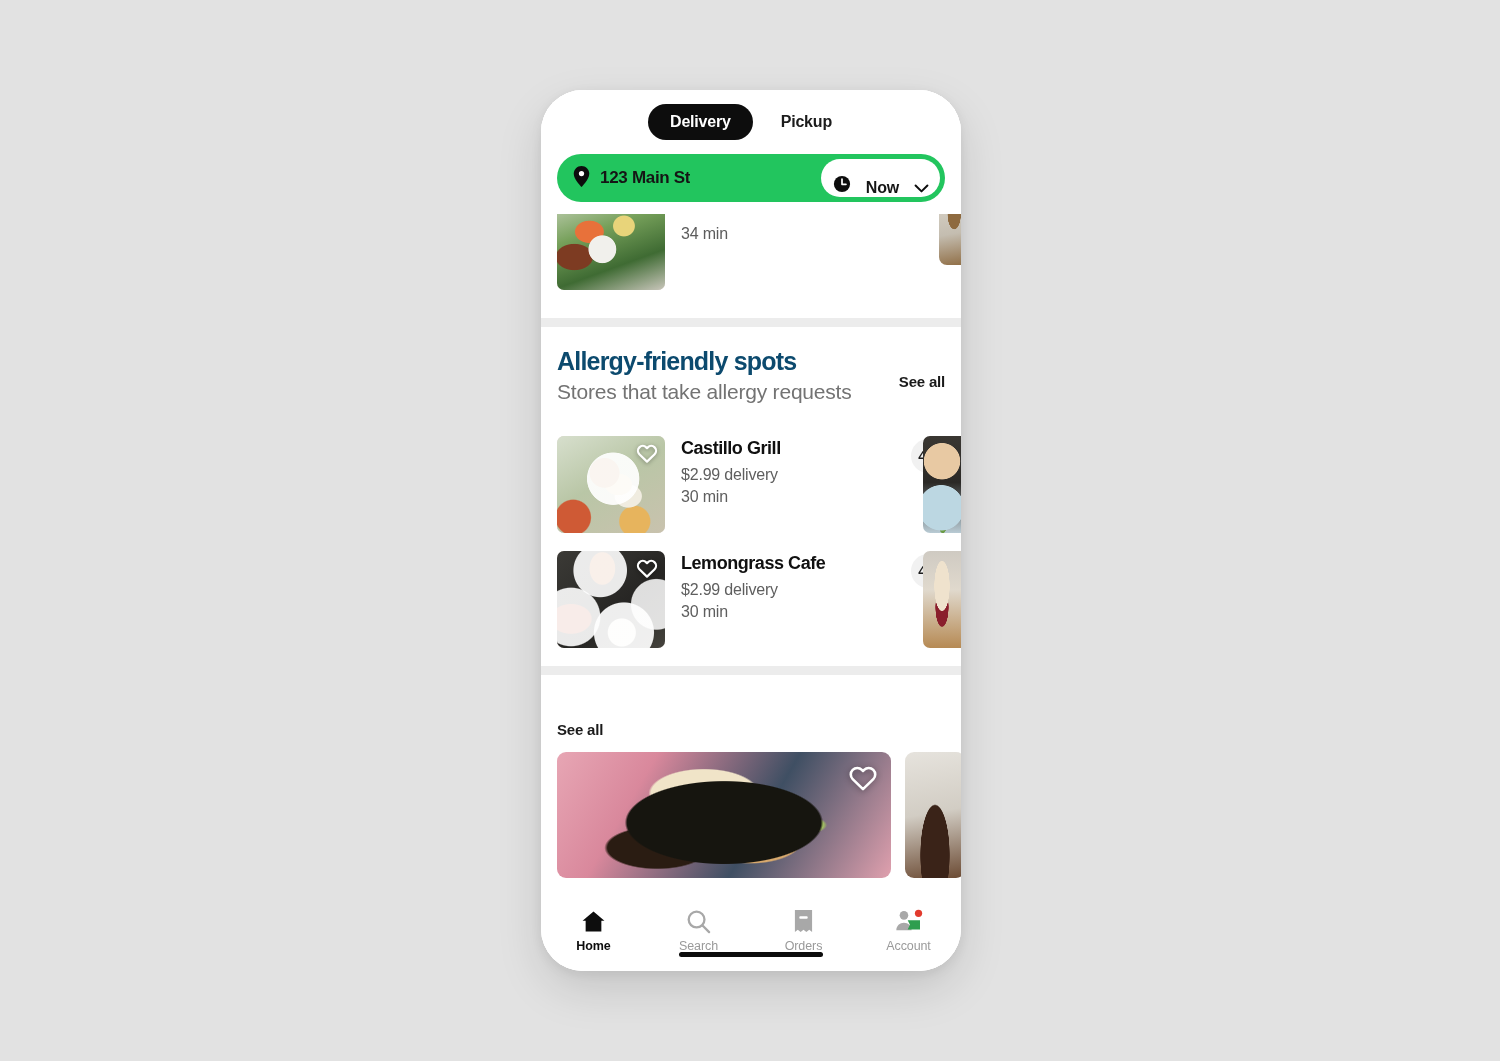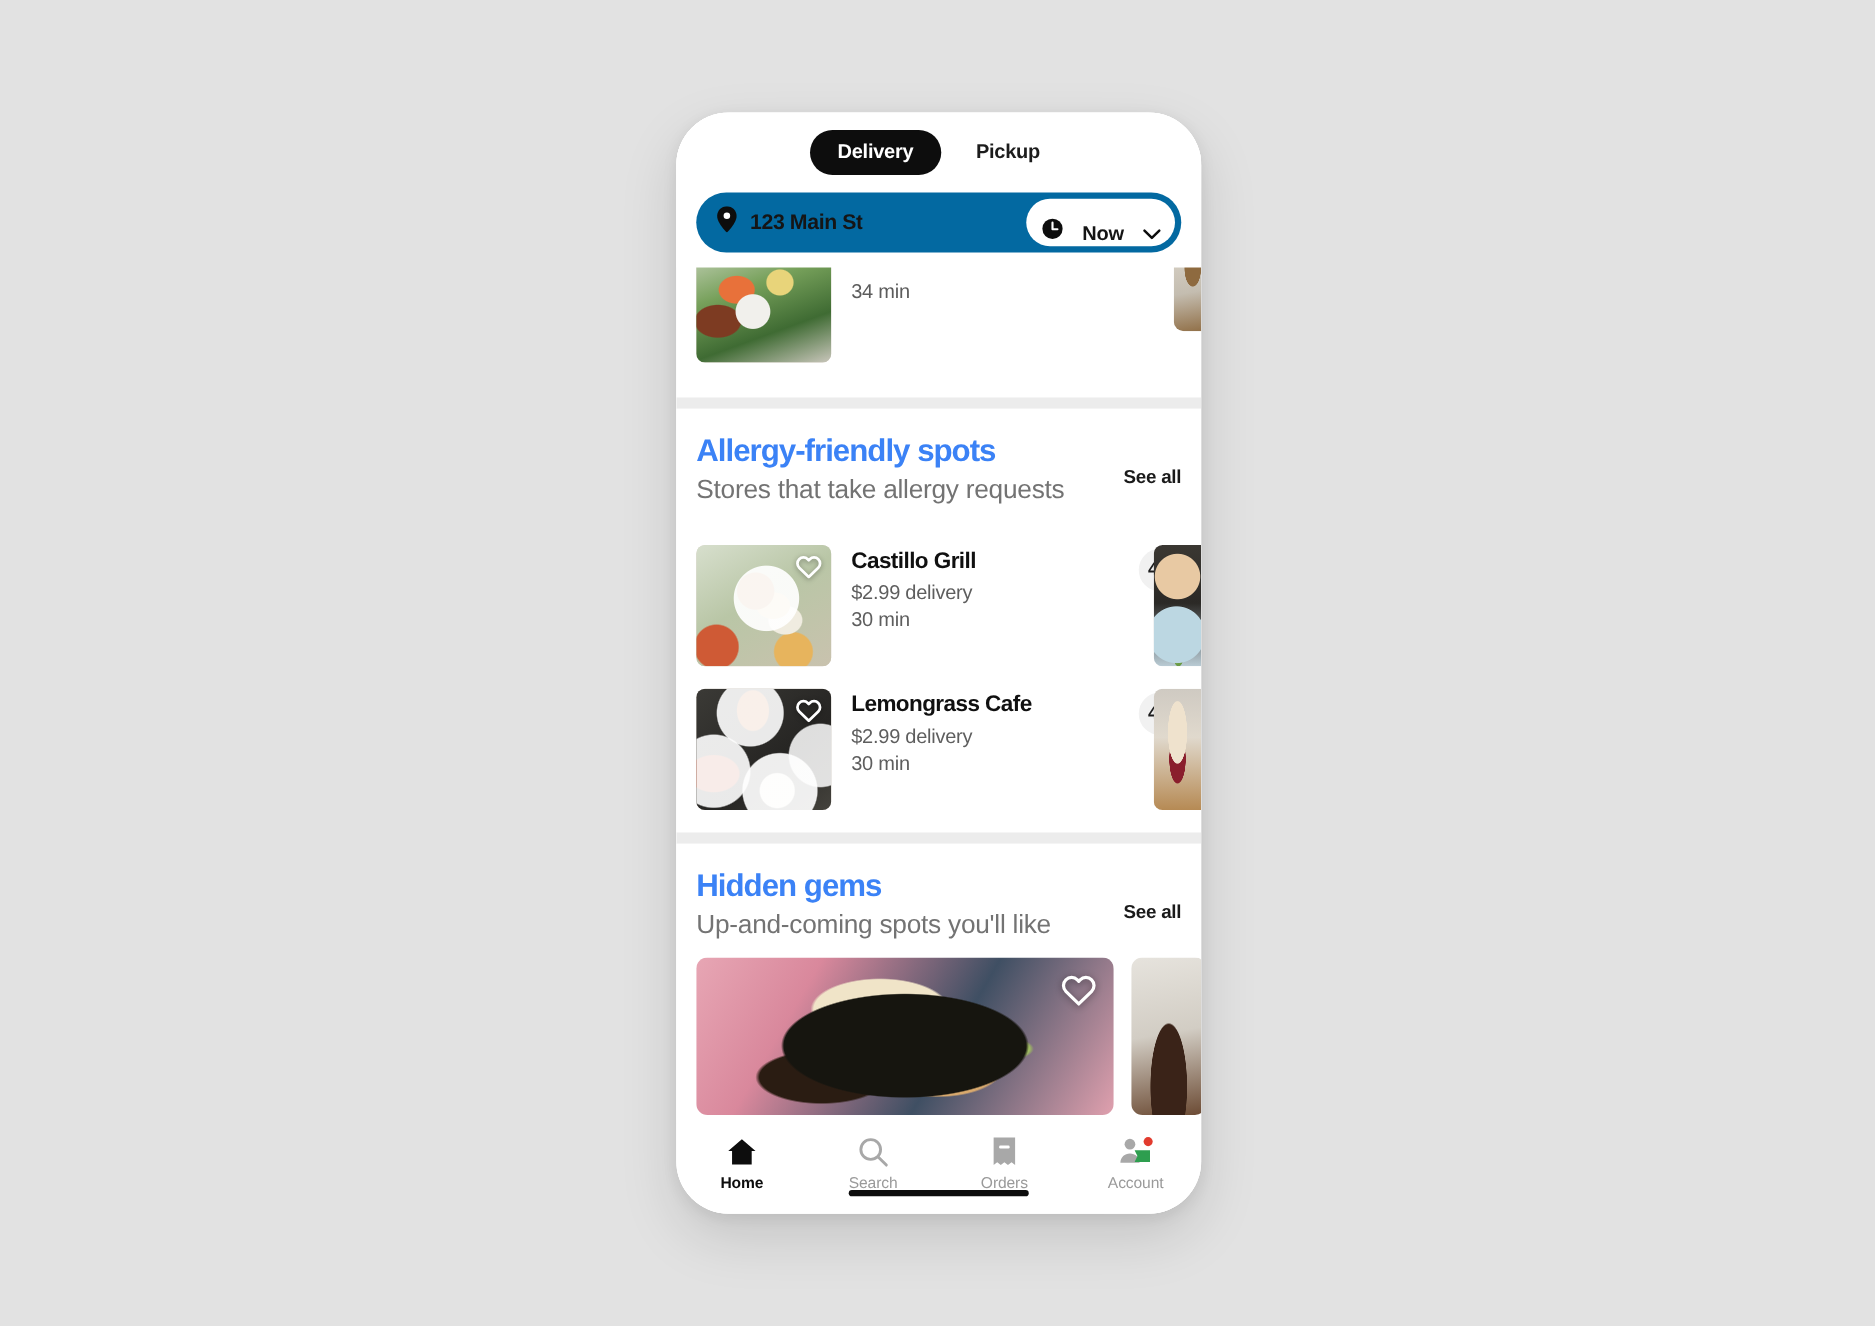--- a/index.html
+++ b/index.html
@@ -75,21 +75,21 @@
     text-align: center;
   }
   .mode-pill.active {
     background: #0d0d0d;
     color: #ffffff;
   }
 
   .addr-bar {
     display: flex;
     align-items: center;
-    background: #0369a1;
+    background: #22c55e;
     border-radius: 999px;
     height: 48px;
     padding: 0 5px 0 16px;
   }
 
   .addr-left {
     display: flex;
     align-items: center;
     gap: 10px;
     flex: 1;
@@ -174,21 +174,21 @@
   .sec-head {
     display: flex;
     align-items: flex-start;
     justify-content: space-between;
     gap: 12px;
   }
   .sec-title {
     font-size: 25px;
     font-weight: 700;
     letter-spacing: -0.8px;
-    color: #3b82f6;
+    color: #0c4a6e;
     line-height: 1.15;
   }
   .sec-sub {
     font-size: 21px;
     color: #737373;
     letter-spacing: -0.2px;
     margin-top: 4px;
   }
   .see-all {
     font-size: 15px;
@@ -473,24 +473,20 @@
                 </div>
               </div>
 
             </div>
           </div>
 
           <div class="divider"></div>
 
           <div class="section">
             <div class="sec-head">
-              <div>
-                <div class="sec-title">Hidden gems</div>
-                <div class="sec-sub">Up-and-coming spots you'll like</div>
-              </div>
               <div class="see-all">See all</div>
             </div>
 
             <div class="hero-rail">
               <div class="hero-card">
                 <div class="img food-ramen"></div>
                 <span class="heart">
                   <svg width="30" height="27" viewBox="0 0 24 22" fill="none">
                     <path d="M12 20.5 3.6 12.3a5.3 5.3 0 0 1 7.5-7.5l.9.9.9-.9a5.3 5.3 0 0 1 7.5 7.5z" stroke="#ffffff" stroke-width="2.1" fill="none" stroke-linejoin="round"></path>
                   </svg>

